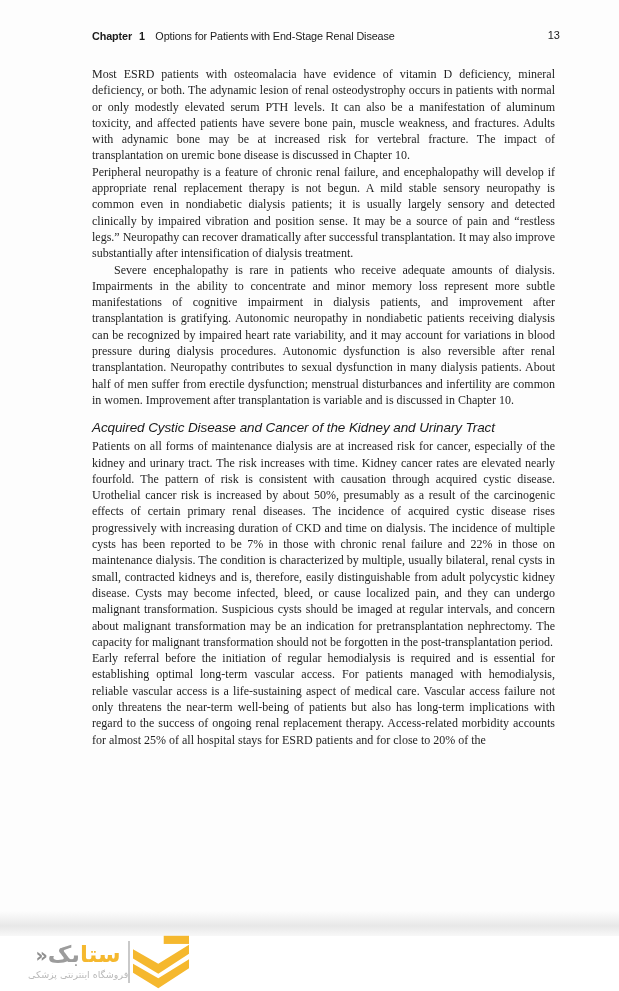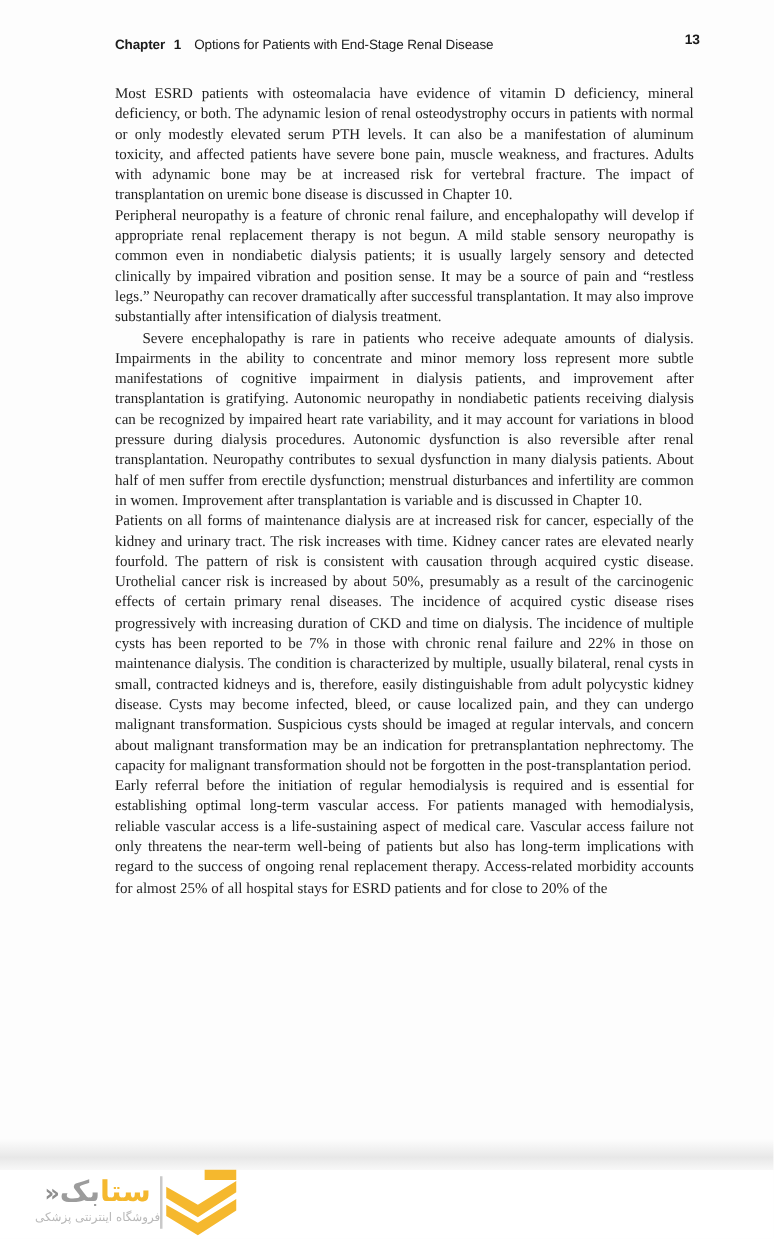--- a/index.html
+++ b/index.html
@@ -20,39 +20,39 @@
   }
 
   
   .running-head {
     position: absolute;
     top: 26px;
     left: 92px;
     right: 59px;
     display: flex;
     justify-content: space-between;
-    align-items: flex-start;
+    align-items: center;
     font-family: "Liberation Sans", sans-serif;
     color: #1B1B1B;
   }
   .chapter-label {
     font-weight: bold;
     font-size: 10.8px;
     letter-spacing: -0.1px;
     word-spacing: 4px;
     white-space: nowrap;
   }
   .chapter-title {
     font-size: 10.8px;
     letter-spacing: -0.1px;
     margin-left: 6px;
     white-space: nowrap;
   }
   .page-number {
-    font-weight: bold;
+    font-weight: normal;
     font-size: 11px;
   }
 
   
   .text-block {
     position: absolute;
     top: 66px;
     left: 92px;
     width: 463px;
   }
@@ -161,20 +161,21 @@
     </div>
     <span class="page-number">13</span>
   </header>
 
   <main class="text-block">
     <p class="body-para">Most ESRD patients with osteomalacia have evidence of vitamin D deficiency, mineral deficiency, or both. The adynamic lesion of renal osteodystrophy occurs in patients with normal or only modestly elevated serum PTH levels. It can also be a manifestation of aluminum toxicity, and affected patients have severe bone pain, muscle weakness, and fractures. Adults with adynamic bone may be at increased risk for vertebral fracture. The impact of transplantation on uremic bone disease is discussed in Chapter 10.</p>
 
     <p class="body-para">Peripheral neuropathy is a feature of chronic renal failure, and encephalopathy will develop if appropriate renal replacement therapy is not begun. A mild stable sensory neuropathy is common even in nondiabetic dialysis patients; it is usually largely sensory and detected clinically by impaired vibration and position sense. It may be a source of pain and “restless legs.” Neuropathy can recover dramatically after successful transplantation. It may also improve substantially after intensification of dialysis treatment.</p>
     <p class="body-para indent">Severe encephalopathy is rare in patients who receive adequate amounts of dialysis. Impairments in the ability to concentrate and minor memory loss represent more subtle manifestations of cognitive impairment in dialysis patients, and improvement after transplantation is gratifying. Autonomic neuropathy in nondiabetic patients receiving dialysis can be recognized by impaired heart rate variability, and it may account for variations in blood pressure during dialysis procedures. Autonomic dysfunction is also reversible after renal transplantation. Neuropathy contributes to sexual dysfunction in many dialysis patients. About half of men suffer from erectile dysfunction; menstrual disturbances and infertility are common in women. Improvement after transplantation is variable and is discussed in Chapter 10.</p>
 
+    <h2 class="section-heading">Acquired Cystic Disease and Cancer of the Kidney and Urinary Tract</h2>
     <p class="body-para">Patients on all forms of maintenance dialysis are at increased risk for cancer, especially of the kidney and urinary tract. The risk increases with time. Kidney cancer rates are elevated nearly fourfold. The pattern of risk is consistent with causation through acquired cystic disease. Urothelial cancer risk is increased by about 50%, presumably as a result of the carcinogenic effects of certain primary renal diseases. The incidence of acquired cystic disease rises progressively with increasing duration of CKD and time on dialysis. The incidence of multiple cysts has been reported to be 7% in those with chronic renal failure and 22% in those on maintenance dialysis. The condition is characterized by multiple, usually bilateral, renal cysts in small, contracted kidneys and is, therefore, easily distinguishable from adult polycystic kidney disease. Cysts may become infected, bleed, or cause localized pain, and they can undergo malignant transformation. Suspicious cysts should be imaged at regular intervals, and concern about malignant transformation may be an indication for pretransplantation nephrectomy. The capacity for malignant transformation should not be forgotten in the post-transplantation period.</p>
 
     <p class="body-para">Early referral before the initiation of regular hemodialysis is required and is essential for establishing optimal long-term vascular access. For patients managed with hemodialysis, reliable vascular access is a life-sustaining aspect of medical care. Vascular access failure not only threatens the near-term well-being of patients but also has long-term implications with regard to the success of ongoing renal replacement therapy. Access-related morbidity accounts for almost 25% of all hospital stays for ESRD patients and for close to 20% of the</p>
   </main>
 
   <div class="scan-shadow"></div>
 
   <footer class="footer">
 
     <div class="brand">

